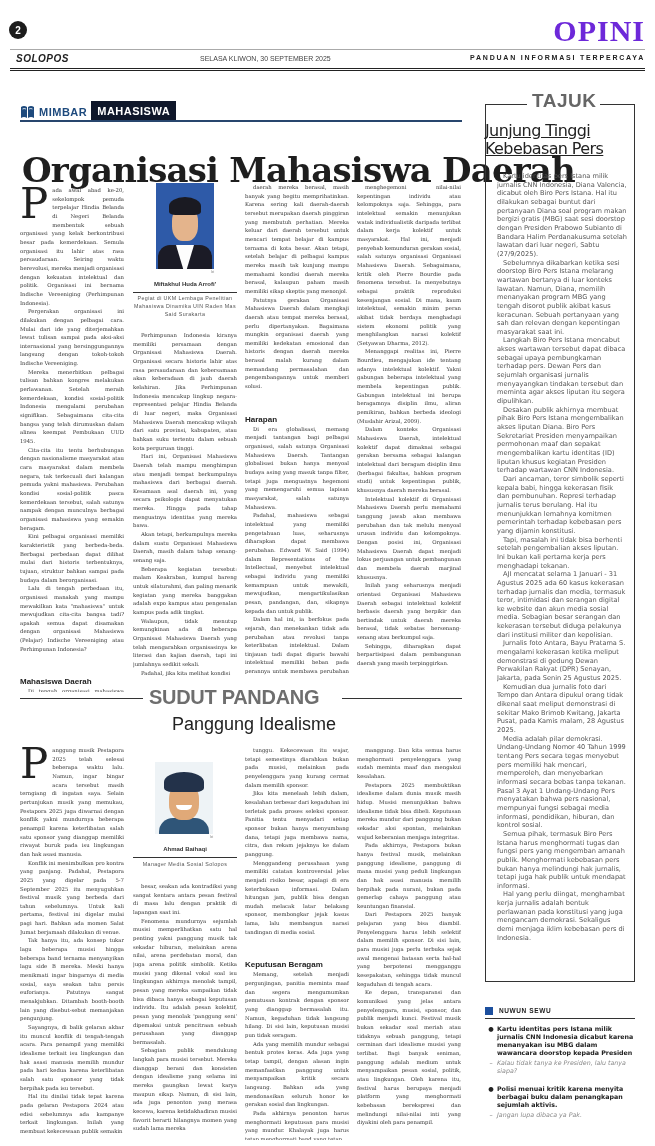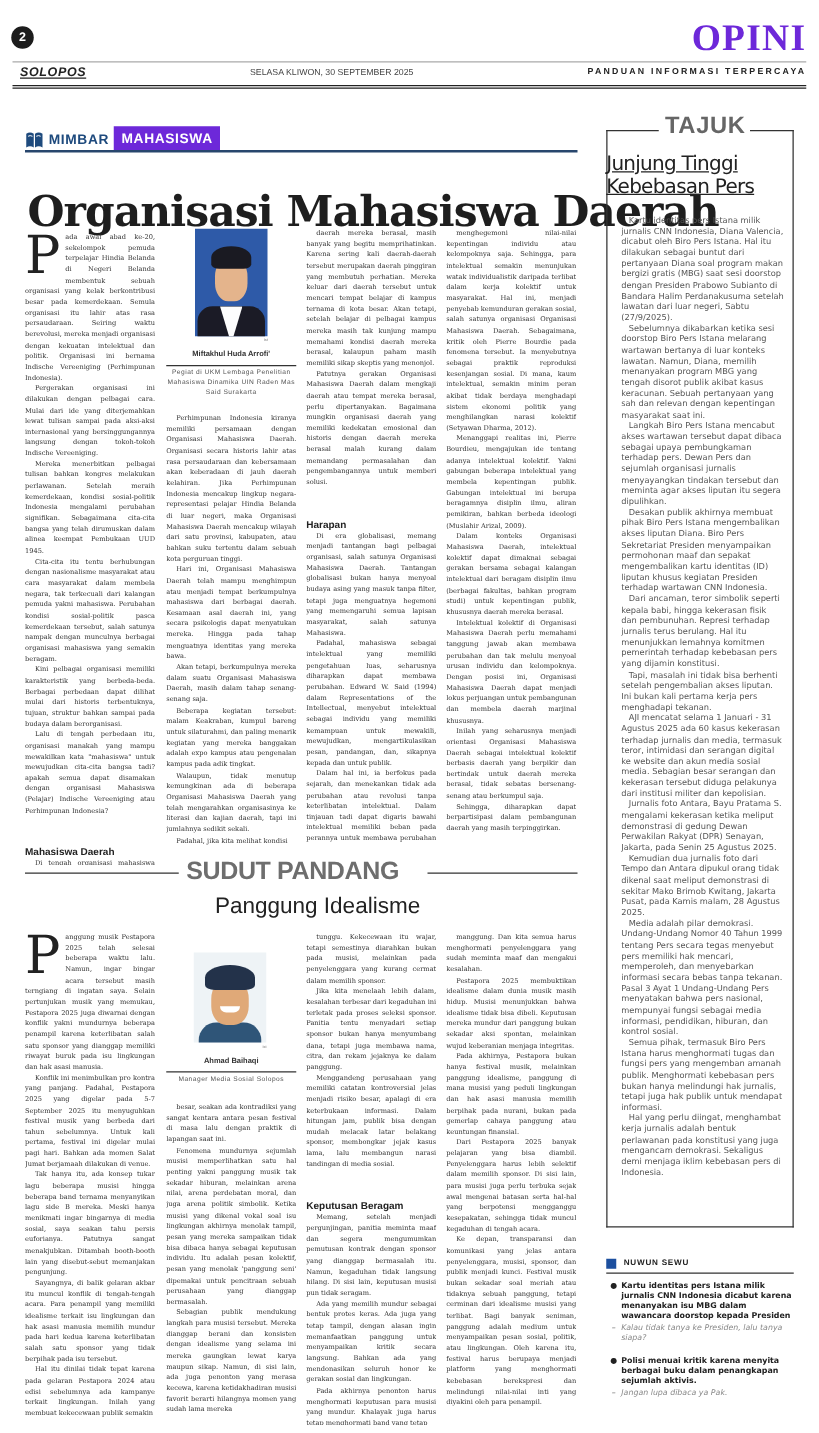--- a/index.html
+++ b/index.html
@@ -2,30 +2,30 @@
 <html><head>
   <meta charset="utf-8">
   <style>
     * { box-sizing: border-box; margin: 0; padding: 0; }
     html, body { width: 655px; height: 1146px; background: #fff; overflow: hidden; }
     body { font-family: "DejaVu Serif", serif; color: #222; position: relative; }
 
     .page-num { position: absolute; left: 9px; top: 21px; width: 18px; height: 18px; border-radius: 50%; background: #1c1c1c; color: #fff; font: bold 10px "Liberation Sans", sans-serif; display: flex; align-items: center; justify-content: center; }
     .section-title { position: absolute; right: 10px; top: 14px; font: bold 30px "Liberation Serif", serif; color: #6d28d9; letter-spacing: 1px; }
     .hdr-line-top { position: absolute; left: 10px; right: 10px; top: 49px; border-top: 1px solid #aaa; }
-    .brand { position: absolute; left: 16px; top: 53px; font: italic 900 10px "Liberation Sans", sans-serif; letter-spacing: 0.5px; color: #222; text-decoration: underline; }
+    .brand { position: absolute; left: 16px; top: 53px; font: italic 900 10px "Liberation Sans", sans-serif; letter-spacing: 0.5px; color: #222; }
     .dateline { position: absolute; left: 200px; top: 55px; font: 7px "Liberation Sans", sans-serif; color: #444; }
     .tagline { position: absolute; right: 10px; top: 54px; font: bold 7px "Liberation Sans", sans-serif; letter-spacing: 1.8px; color: #222; }
     .hdr-line-bot { position: absolute; left: 10px; right: 10px; top: 68px; border-top: 1px solid #222; border-bottom: 1px solid #222; height: 3px; }
 
     
     .rubric { position: absolute; left: 20px; top: 100px; width: 442px; height: 22px; border-bottom: 2px solid #28466d; display: flex; align-items: flex-end; }
     .rubric .book { width: 15px; height: 15px; color: #1e4a7d; font-size: 13px; margin-right: 4px; line-height: 15px; }
     .rubric .mimbar { font: 900 11px "Liberation Sans", sans-serif; color: #1e4a7d; letter-spacing: 0.5px; margin-bottom: 2px; }
-    .rubric .mahasiswa { background: #6d28d9; color: #fff; font: 900 11px "Liberation Sans", sans-serif; padding: 4px 6px 3px; margin-left: 4px; letter-spacing: 0.5px; }
+    .rubric .mahasiswa { background: #0f172a; color: #fff; font: 900 11px "Liberation Sans", sans-serif; padding: 4px 6px 3px; margin-left: 4px; letter-spacing: 0.5px; }
     .headline { position: absolute; left: 22px; top: 130px; font: bold 34px "DejaVu Serif", serif; color: #1e1e1e; letter-spacing: -0.8px; margin-top: 20px; }
 
     .col { position: absolute; font-size: 5.3px; line-height: 8.65px; text-align: justify; color: #333; font-family: "DejaVu Serif", serif; }
     .col p { text-indent: 8px; }
     .col p.noind { text-indent: 0; }
     .col h4 { font: bold 8px "Liberation Sans", sans-serif; color: #222; margin-top: 24px; margin-bottom: 1px; }
     .dropcap { float: left; font: 42px/34px "DejaVu Serif", serif; margin: 1px 4px 0 0; color: #222; }
 
     .author-photo { position: absolute; background: #2e5aa8; overflow: hidden; }
     .author-photo .head { position: absolute; border-radius: 45% 45% 40% 40%; background: #e4b48c; }

